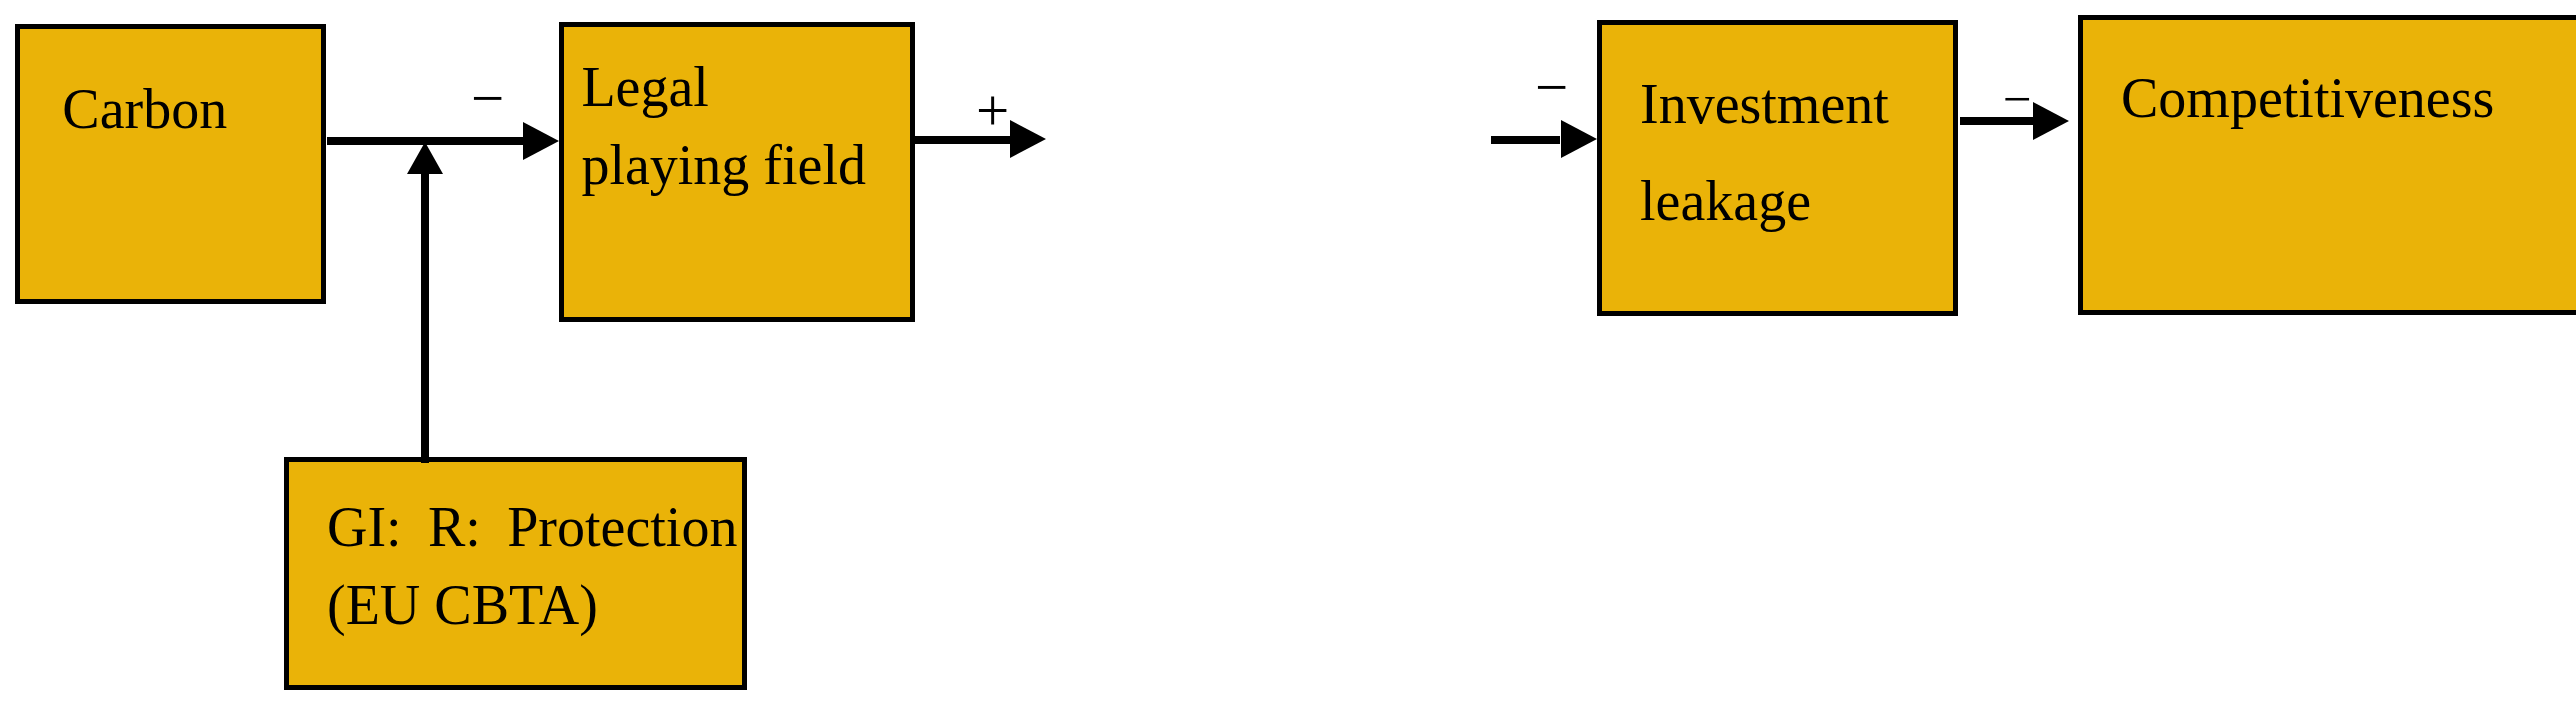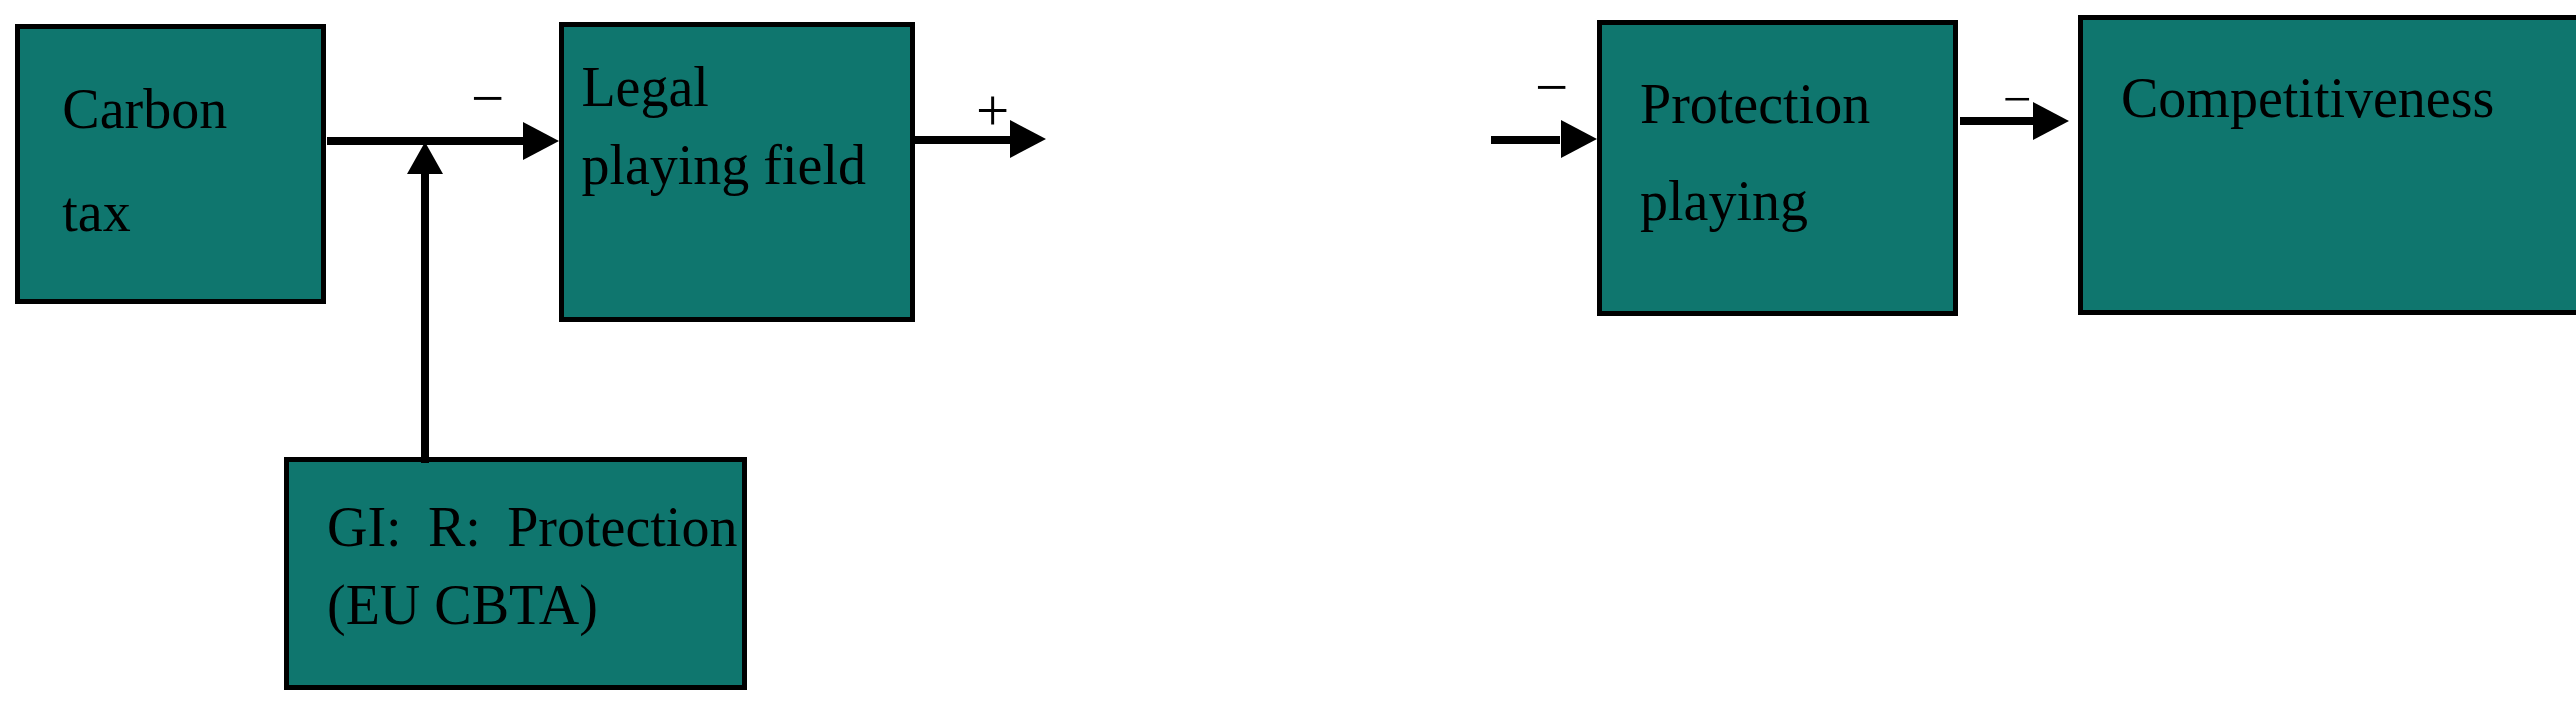--- a/index.html
+++ b/index.html
@@ -13,21 +13,21 @@
     height: 713px;
     background: #ffffff;
     font-family: "Liberation Serif", "DejaVu Serif", serif;
     color: #000000;
     overflow: hidden;
   }
   .node {
     position: absolute;
     box-sizing: border-box;
     border: 5.6px solid #000000;
-    background: #0f766e;
+    background: #eab308;
     font-size: 56px;
   }
   .tline { white-space: nowrap; }
 
   
   .node-carbon        { left: 15.3px;   top: 24px;  width: 311px; height: 280px; padding: 29px 7px 0 42px; line-height: 103px; }
   .node-level         { left: 559px;  top: 21.5px;  width: 356px; height: 300px; padding: 21.5px 7px 0 17.4px;  line-height: 78px; }
   .node-api           { left: 1047px; top: 23.6px;  width: 444px; height: 295px; padding: 24px 7px 0 17.4px;  line-height: 76px; }
   .node-investment    { left: 1597px; top: 20px;  width: 361px; height: 296px; padding: 31px 7px 0 38px;  line-height: 97px; }
   .node-competitive   { left: 2078px; top: 14.6px;  width: 562px; height: 300px; padding: 40px 7px 4px 38px;  line-height: 76px; }
@@ -91,32 +91,31 @@
   .sign-3 { left: 1535px; top: 58px;  }
   .sign-4 { left: 2003px; top: 74px; font-size: 51px; line-height: 51px; }
 </style>
 </head>
 <body>
 
 <div class="canvas">
 
   <div class="node node-carbon">
     <div class="tline">Carbon</div>
-    <div class="tline">tax</div>
   </div>
 
   <div class="node node-level">
     <div class="tline">Legal</div>
     <div class="tline">playing field</div>
   </div>
 
 
   <div class="node node-investment">
-    <div class="tline">Protection</div>
-    <div class="tline">playing</div>
+    <div class="tline">Investment</div>
+    <div class="tline">leakage</div>
   </div>
 
   <div class="node node-competitive">
     <div class="tline">Competitiveness</div>
   </div>
 
   <div class="node node-gi">
     <div class="tline ws-mid">GI: R: Protection</div>
     <div class="tline">(EU CBTA)</div>
   </div>

